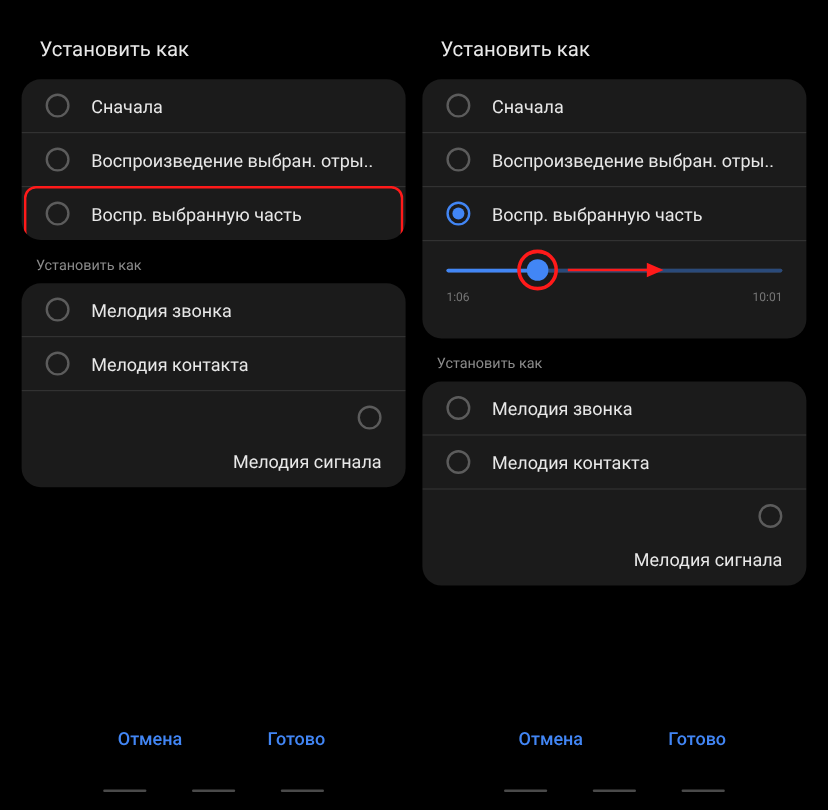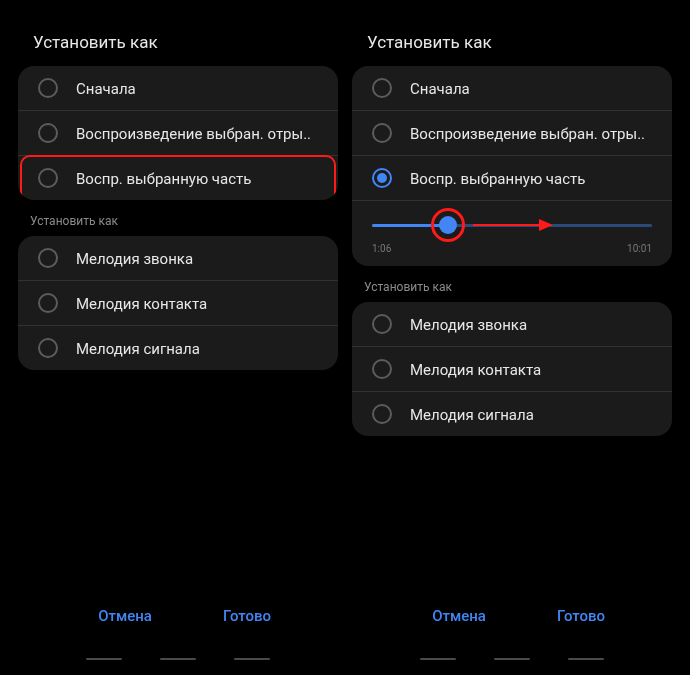--- a/index.html
+++ b/index.html
@@ -30,21 +30,21 @@
       overflow: hidden;
     }
     .row {
       display: flex;
       align-items: flex-end;
       padding: 12px 20px;
       gap: 18px;
       border-bottom: 1px solid #323232;
       position: relative;
     }
-    .row:last-child { border-bottom: none; }
+    .row:last-child { border-bottom: none; flex-direction: column; }
     .radio {
       width: 20px;
       height: 20px;
       border: 2px solid #5c5c5c;
       border-radius: 50%;
       flex-shrink: 0;
       position: relative;
     }
     .radio.selected {
       border-color: #4286f5;
@@ -73,21 +73,21 @@
     .highlight-box {
       position: absolute;
       border: 2px solid #ff1a1a;
       border-radius: 10px;
       pointer-events: none;
       left: 2px;
       right: 2px;
       height: 48px;
     }
     .slider-block {
-      padding: 10px 20px 12px 20px;
+      padding: 10px 20px 28px 20px;
       border-top: 1px solid #323232;
     }
     .slider-track-wrap {
       position: relative;
       height: 28px;
       display: flex;
       align-items: center;
     }
     .slider-track {
       position: absolute;

